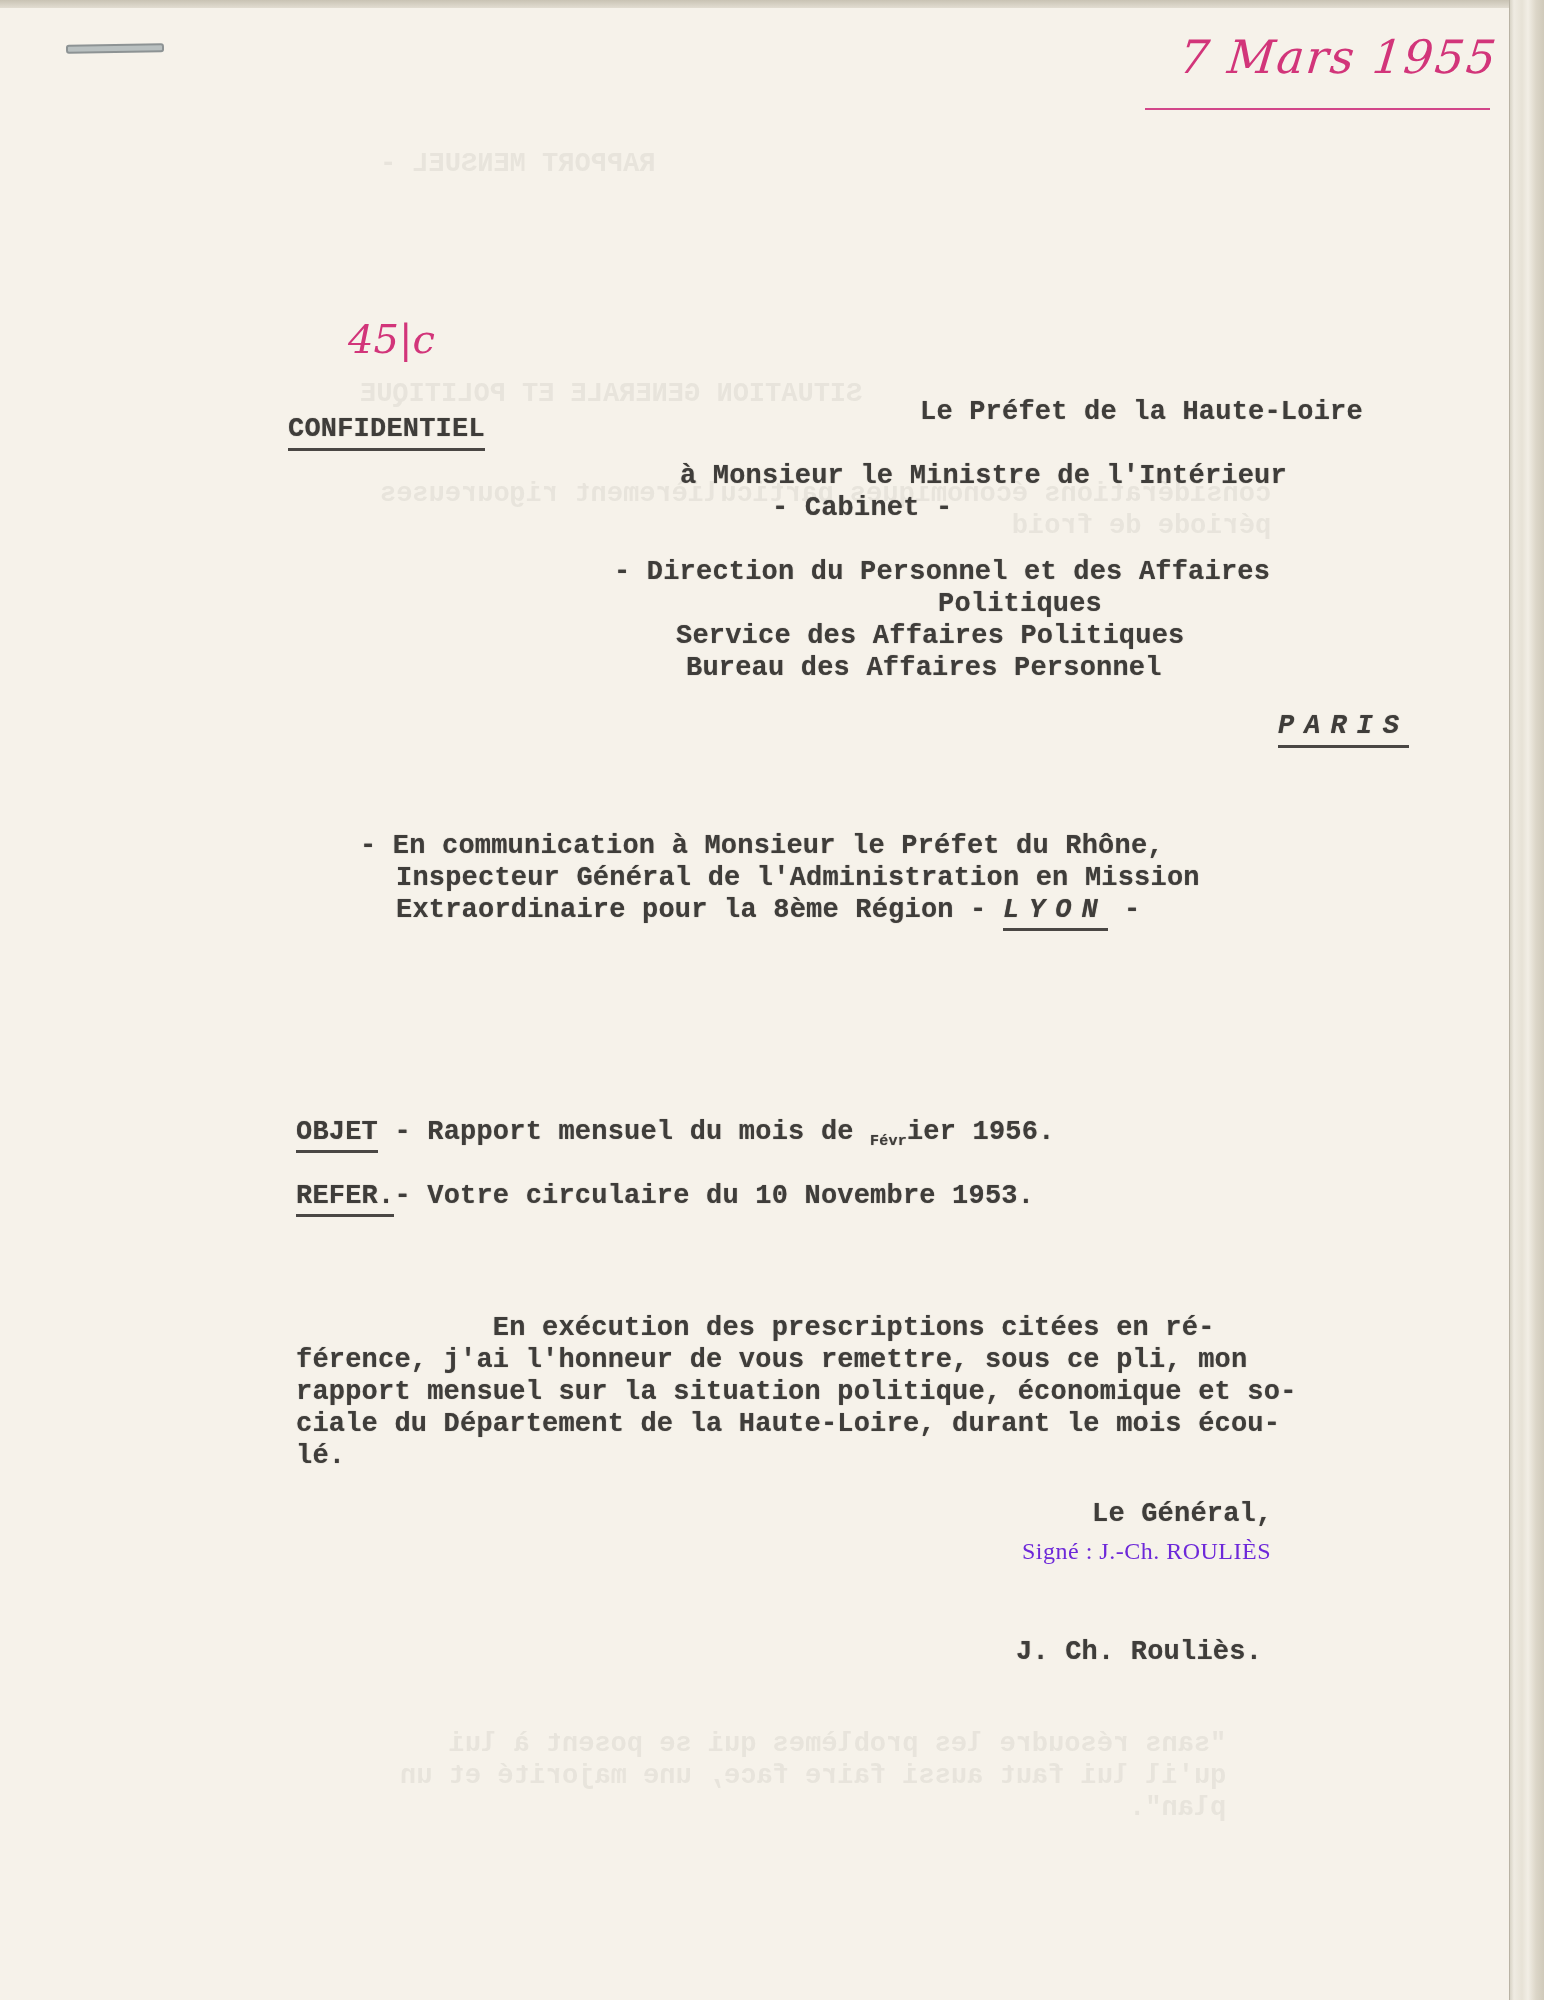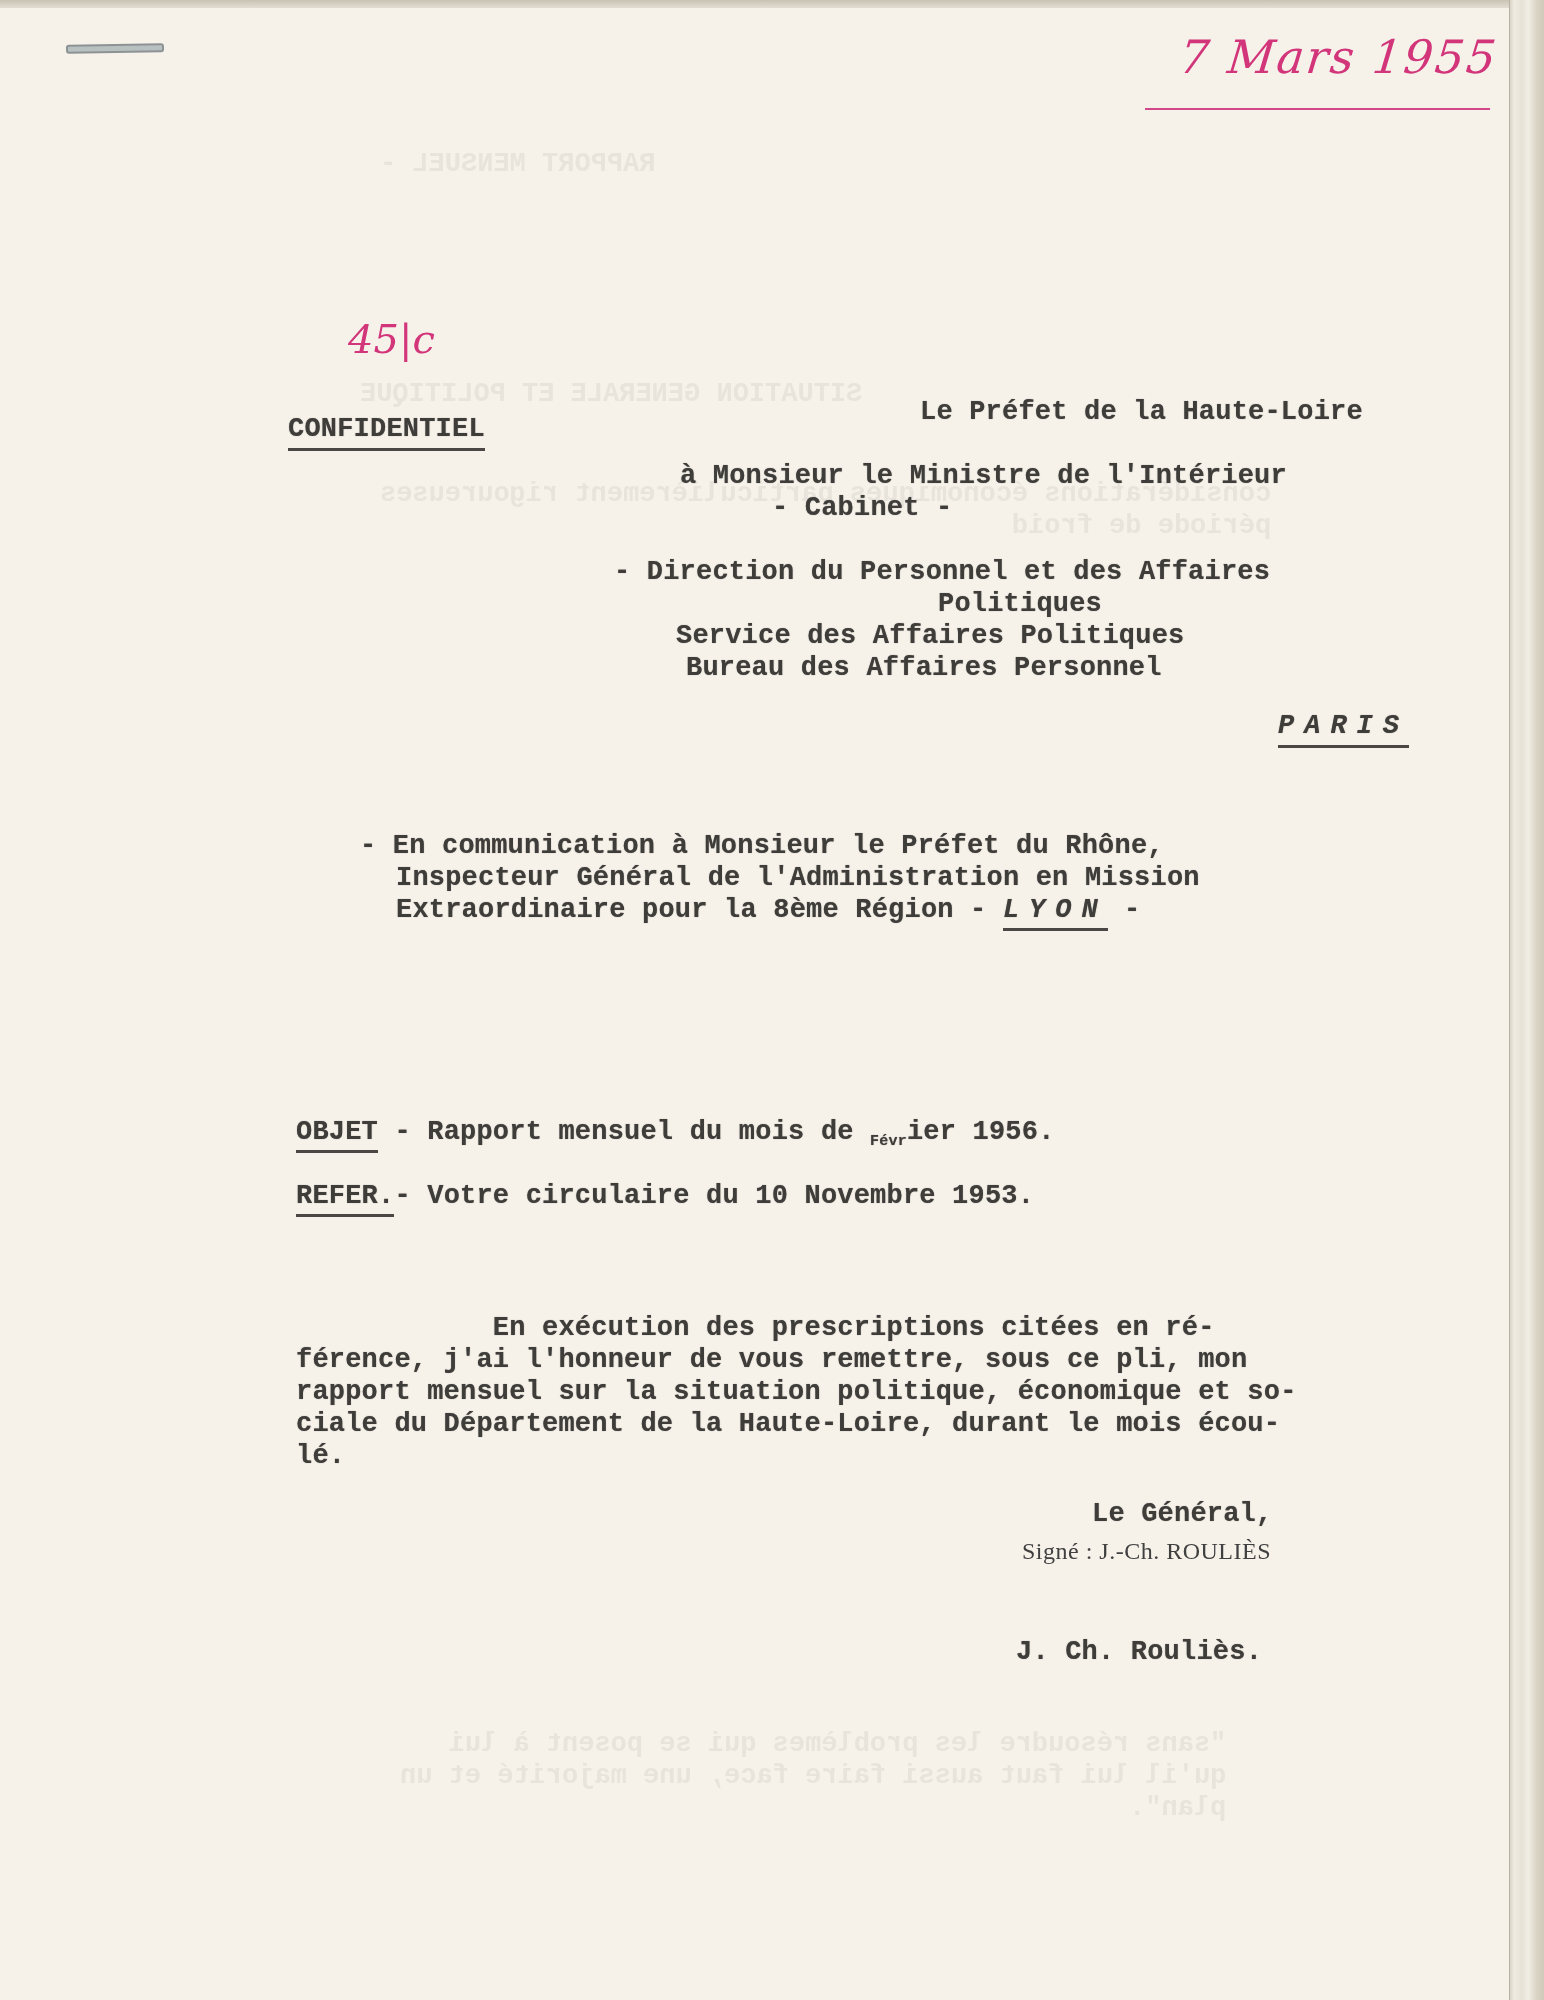--- a/index.html
+++ b/index.html
@@ -51,21 +51,21 @@
   .hand {
     position: absolute; color: #d2357a;
     font-family: "DejaVu Serif", serif; font-style: italic;
   }
   .hand-date { left: 1180px; top: 22px; font-size: 46px; letter-spacing: 2px; transform: skewX(-6deg); }
   .hand-line { position: absolute; left: 1145px; top: 100px; width: 345px; height: 2px; background: #d2478a; }
   .hand-ref { left: 348px; top: 308px; font-size: 40px; }
   .stamp {
     position: absolute; left: 1022px; top: 1530px;
     font-family: "Liberation Serif", serif; font-size: 24px;
-    color: #404040; letter-spacing: 0.5px;
+    color: #6d28d9; letter-spacing: 0.5px;
   }
   .insert {
     font-family: "Liberation Mono", monospace; font-weight: bold;
     font-size: 15px; position: relative; top: 6px;
   }
 </style>
 </head>
 <body>
 
 <div class="top-edge"></div>

